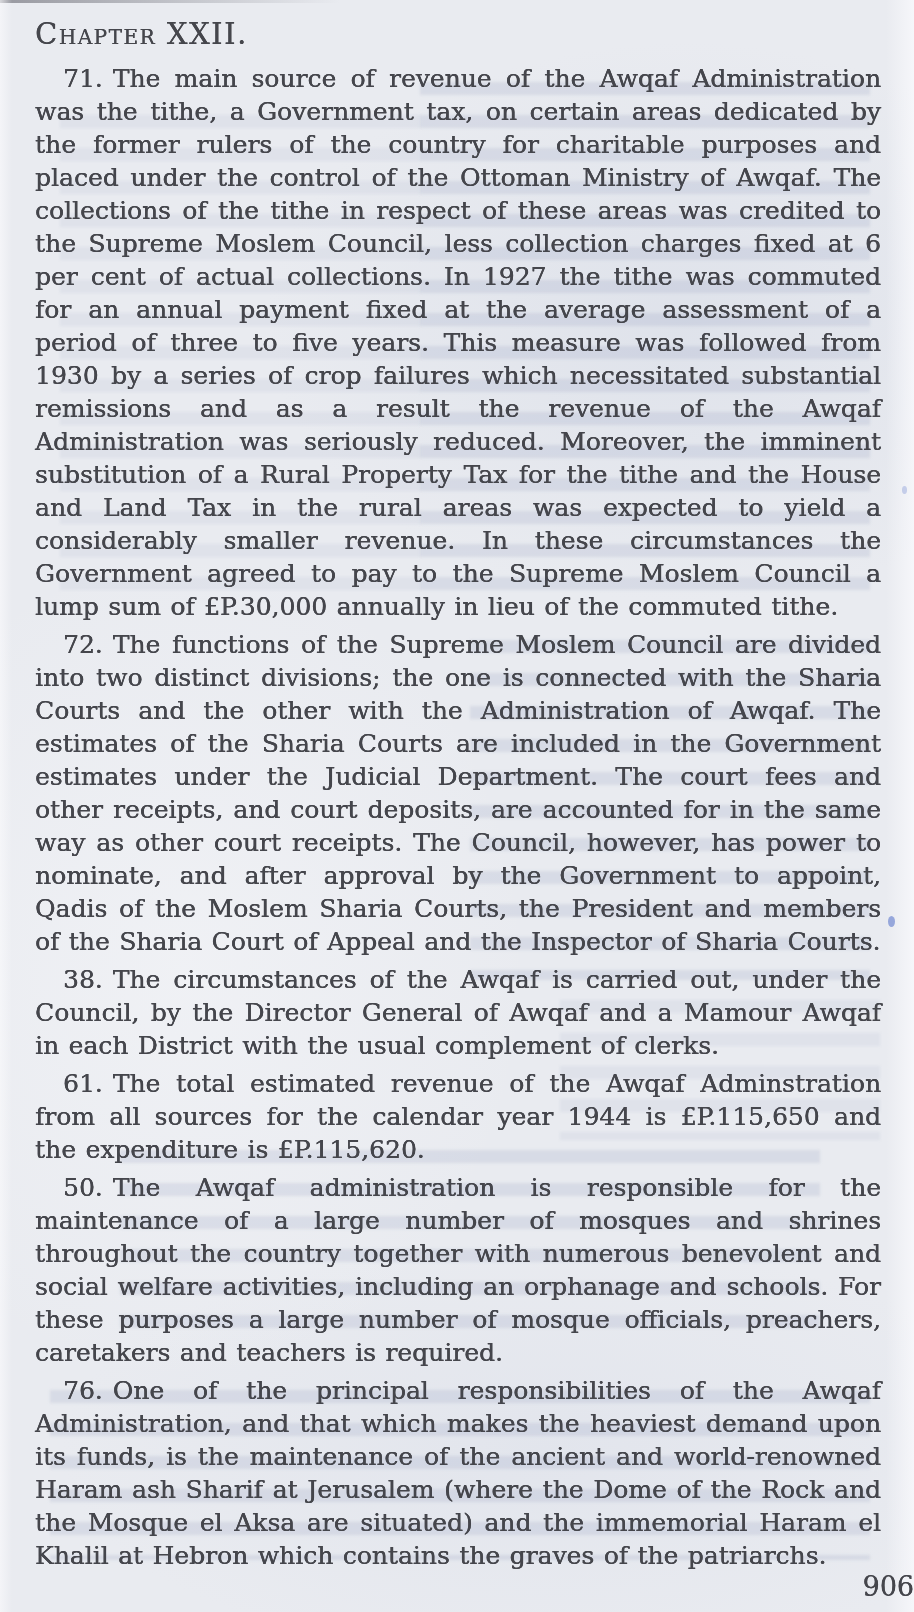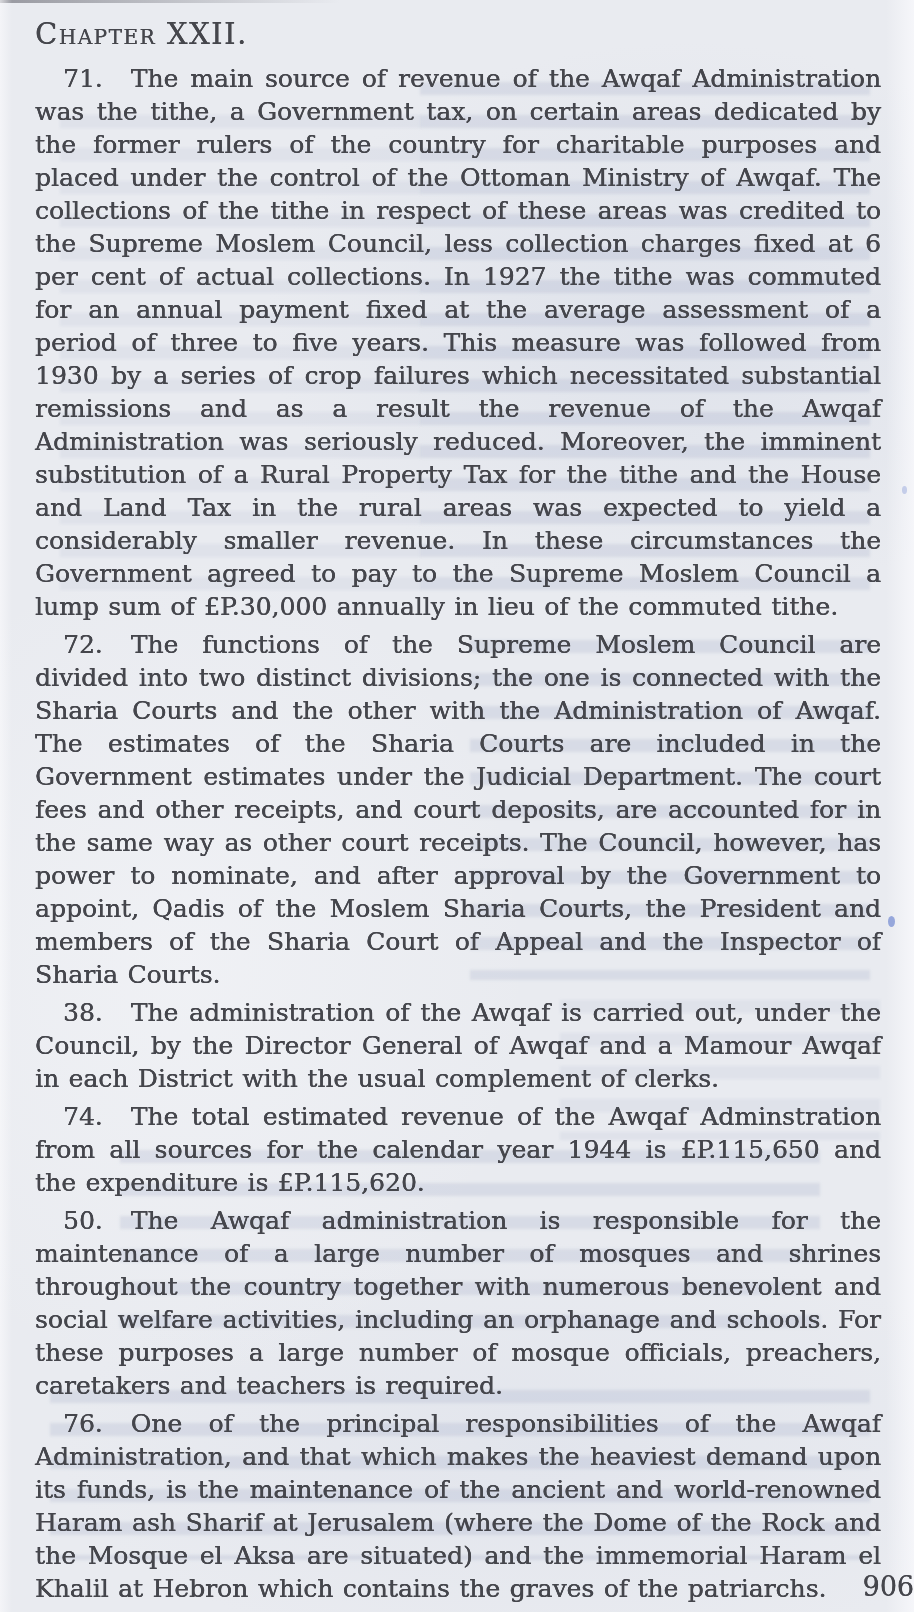--- a/index.html
+++ b/index.html
@@ -47,21 +47,21 @@
   }
   .para{
     margin:5px 0 0 0;
     font-size:25px;
     line-height:33px;
     text-align:justify;
     text-indent:28px;
     word-spacing:1.5px;
     text-shadow:0.3px 0 0 currentColor, 0 0 0.5px rgba(70,71,78,.55);
   }
-  .pnum{margin-right:28px;}
+  .pnum{margin-right:10px;}
   .page-number{
     position:absolute;top:1570px;left:0;width:100%;
     text-align:right;
     font-size:27px;line-height:33px;
     text-shadow:0.3px 0 0 currentColor;
   }
 </style>
 </head>
 <body>
 
@@ -86,25 +86,25 @@
 
     <p class="para">
       <span class="pnum">71.</span><span>The main source of revenue of the Awqaf Administration was the tithe, a Government tax, on certain areas dedicated by the former rulers of the country for charitable purposes and placed under the control of the Ottoman Ministry of Awqaf. The collections of the tithe in respect of these areas was credited to the Supreme Moslem Council, less collection charges fixed at 6 per cent of actual collections. In 1927 the tithe was commuted for an annual payment fixed at the average assessment of a period of three to five years. This measure was followed from 1930 by a series of crop failures which necessitated substantial remissions and as a result the revenue of the Awqaf Administration was seriously reduced. Moreover, the imminent substitution of a Rural Property Tax for the tithe and the House and Land Tax in the rural areas was expected to yield a considerably smaller revenue. In these circumstances the Government agreed to pay to the Supreme Moslem Council a lump sum of £P.30,000 annually in lieu of the commuted tithe.</span>
     </p>
 
     <p class="para">
       <span class="pnum">72.</span><span>The functions of the Supreme Moslem Council are divided into two distinct divisions; the one is connected with the Sharia Courts and the other with the Administration of Awqaf. The estimates of the Sharia Courts are included in the Government estimates under the Judicial Department. The court fees and other receipts, and court deposits, are accounted for in the same way as other court receipts. The Council, however, has power to nominate, and after approval by the Government to appoint, Qadis of the Moslem Sharia Courts, the President and members of the Sharia Court of Appeal and the Inspector of Sharia Courts.</span>
     </p>
 
     <p class="para">
-      <span class="pnum">38.</span><span>The administration of the Awqaf is carried out, under the Council, by the Director General of Awqaf and a Mamour Awqaf in each District with the usual complement of clerks.</span>
+      <span class="pnum">38.</span><span>The circumstances of the Awqaf is carried out, under the Council, by the Director General of Awqaf and a Mamour Awqaf in each District with the usual complement of clerks.</span>
     </p>
 
     <p class="para">
-      <span class="pnum">74.</span><span>The total estimated revenue of the Awqaf Adminstration from all sources for the calendar year 1944 is £P.115,650 and the expenditure is £P.115,620.</span>
+      <span class="pnum">61.</span><span>The total estimated revenue of the Awqaf Adminstration from all sources for the calendar year 1944 is £P.115,650 and the expenditure is £P.115,620.</span>
     </p>
 
     <p class="para">
       <span class="pnum">50.</span><span>The Awqaf administration is responsible for the maintenance of a large number of mosques and shrines throughout the country together with numerous benevolent and social welfare activities, including an orphanage and schools. For these purposes a large number of mosque officials, preachers, caretakers and teachers is required.</span>
     </p>
 
     <p class="para">
       <span class="pnum">76.</span><span>One of the principal responsibilities of the Awqaf Administration, and that which makes the heaviest demand upon its funds, is the maintenance of the ancient and world-renowned Haram ash Sharif at Jerusalem (where the Dome of the Rock and the Mosque el Aksa are situated) and the immemorial Haram el Khalil at Hebron which contains the graves of the patriarchs.</span>
     </p>
   </div>

